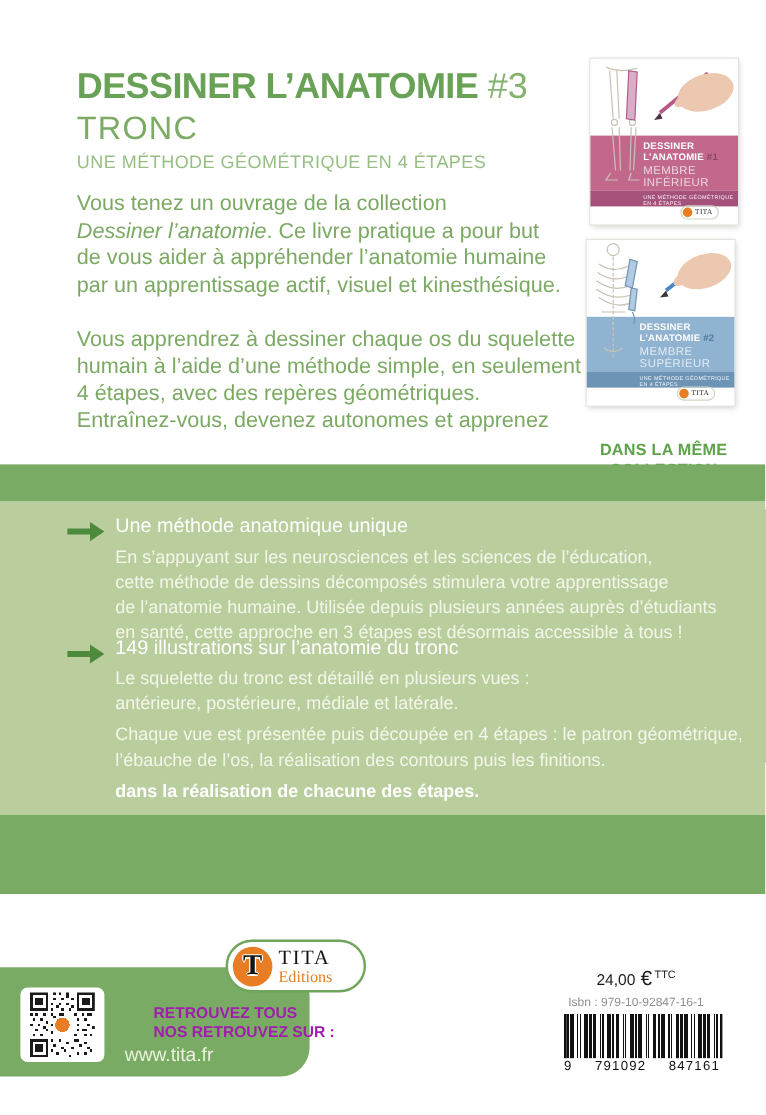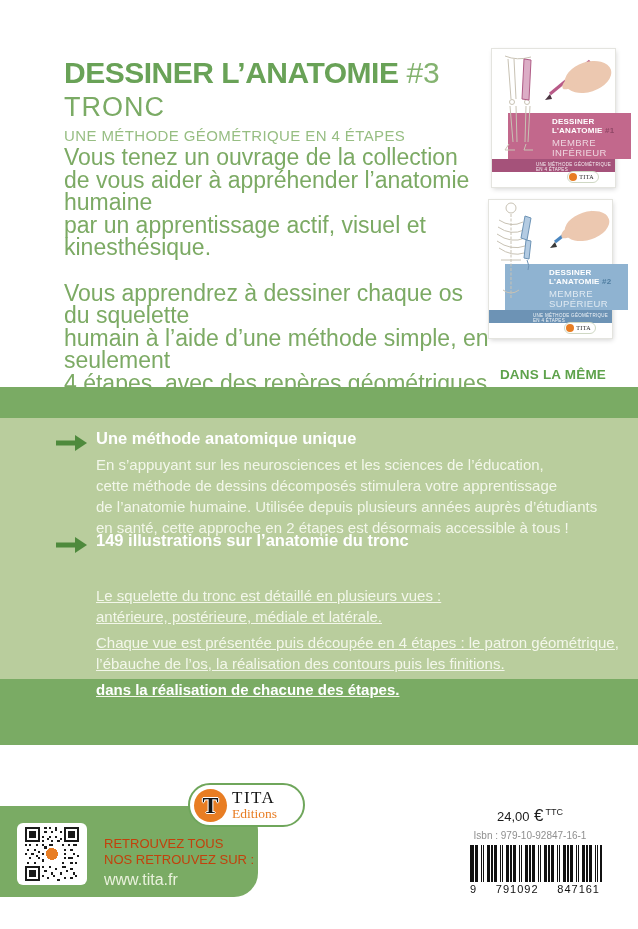--- a/index.html
+++ b/index.html
@@ -9,32 +9,32 @@
   
   .series-title{position:absolute;left:64px;top:56px;font-size:30px;font-weight:bold;
                 letter-spacing:-0.5px;color:#69a257;white-space:nowrap;}
   .series-title .vol-num{font-weight:normal;color:#84b370;margin-left:8px;letter-spacing:0;}
   .volume-title{position:absolute;left:64px;top:92px;font-size:27px;font-weight:normal;
                 color:#7bab65;letter-spacing:1px;}
   .method-tagline{position:absolute;left:64px;top:127px;font-size:15px;color:#97be83;
                 letter-spacing:0.4px;}
 
   
-  .intro{position:absolute;left:64px;top:146px;width:430px;font-size:23px;
+  .intro{position:absolute;left:64px;top:158px;width:430px;font-size:18px;
          line-height:22.5px;color:#7caa64;}
   .intro .para{margin:0 0 23px 0;}
   .intro i{font-style:italic;}
 
   
   .book-cover{position:absolute;width:123px;height:138px;background:#fff;
               box-shadow:0 0 0 1px #e4e4df, 1px 2px 5px rgba(0,0,0,0.18);}
   .book-cover.b1{left:492px;top:49px;}
   .book-cover.b2{left:489px;top:200px;}
   .cover-sketch{position:absolute;left:0;top:0;z-index:2;}
-  .cover-band{position:absolute;left:16px;top:64px;width:100%;height:46px;z-index:1;}
+  .cover-band{position:absolute;left:0;top:64px;width:100%;height:46px;z-index:1;}
   .cover-band-inner{padding:4px 0 0 44px;}
   .cover-series{font-size:8px;font-weight:bold;color:#fff;line-height:9px;letter-spacing:0.2px;}
   .cover-series .cnum{font-weight:bold;}
   .cover-title{margin-top:3px;font-size:9.5px;line-height:10px;color:rgba(255,255,255,0.72);
                letter-spacing:0.4px;}
   .cover-strip{position:absolute;left:0;top:110px;width:100%;height:13px;z-index:1;}
   .cover-strip span{display:block;padding:3px 0 0 44px;font-size:4.5px;letter-spacing:0.3px;
                color:rgba(255,255,255,0.9);}
   .cover-logo{position:absolute;right:16px;bottom:4px;z-index:2;display:flex;align-items:center;
               gap:2px;border:1px solid #cfd8c4;border-radius:6px;padding:1px 4px 1px 1px;}
@@ -42,34 +42,34 @@
   .cover-logo .txt{font-family:"Liberation Serif",serif;font-size:6px;color:#222;letter-spacing:0.4px;}
   .collection-caption{position:absolute;left:468px;top:344px;width:170px;text-align:center;
               font-size:13.5px;line-height:17px;font-weight:bold;color:#5ea24b;letter-spacing:0.2px;margin-top:22px;}
 
   
   .strip-top{position:absolute;left:0;top:387px;width:638px;height:31px;background:#7aab64;}
   .sage-band{position:absolute;left:0;top:418px;width:638px;height:261px;background:#b9cd9d;}
   .strip-bottom{position:absolute;left:0;top:679px;width:638px;height:66px;background:#7aab64;}
 
   .feature-arrow{position:absolute;left:56px;width:32px;height:18px;}
-  .feature-heading{position:absolute;left:96px;font-size:16.5px;font-weight:bold;color:#ffffff;}
+  .feature-heading{position:absolute;left:96px;font-size:16.5px;font-weight:normal;color:#ffffff;}
   .feature-body{position:absolute;left:96px;font-size:15px;line-height:21px;color:#f3f7ea;}
   .feature-body .gap{height:5px;}
   .feature-body .bold{font-weight:bold;color:#fff;}
   .fa1{top:434px;} .fh1{top:429px;} .fb1{top:454px;}
-  .fa2{top:536px;} .fh2{top:531px;} .fb2{top:585px;text-decoration:underline;}
+  .fa2{top:536px;} .fh2{top:531px;} .fb2{top:555px;}
 
   
   .qr-ribbon{position:absolute;left:0;top:806px;width:258px;height:91px;background:#7aab64;
              border-radius:0 24px 24px 0;}
   .qr-tile{position:absolute;left:17px;top:823px;width:70px;height:62px;background:#fff;
            border-radius:6px;display:flex;align-items:center;justify-content:center;}
   .ribbon-text{position:absolute;left:104px;top:836px;}
-  .ribbon-text .b{font-size:13px;font-weight:normal;color:#c2410c;line-height:16px;}
+  .ribbon-text .b{font-size:13px;font-weight:bold;color:#a21caf;line-height:16px;margin-left:24px;}
   .ribbon-text .site{margin-top:3px;font-size:16px;color:#e9f1dc;}
 
   .tita-pill{position:absolute;left:188px;top:783px;width:113px;height:40px;background:#fff;
              border:2px solid #6fa65b;border-radius:22px;display:flex;align-items:center;z-index:3;}
   .tita-circle{width:33px;height:33px;margin-left:4px;border-radius:50%;background:#e87d23;
              display:flex;align-items:center;justify-content:center;
              font-family:"Liberation Serif",serif;font-size:24px;font-weight:bold;color:#141414;
              text-shadow:-1px 0 #fff,1px 0 #fff,0 1px #fff,0 -1px #fff;}
   .tita-words{margin-left:5px;line-height:1;}
   .tita-name{font-family:"Liberation Serif",serif;font-size:17px;letter-spacing:1.5px;color:#151515;}
@@ -97,27 +97,29 @@
 
   <div class="series-title">
     <span>DESSINER L’ANATOMIE</span><span class="vol-num">#3</span>
   </div>
   <div class="volume-title">TRONC</div>
   <div class="method-tagline">UNE MÉTHODE GÉOMÉTRIQUE EN 4 ÉTAPES</div>
 
   <div class="intro">
     <div class="para">
       <div>Vous tenez un ouvrage de la collection</div>
+      <div><i>Dessiner l’anatomie</i><span>. Ce livre pratique a pour but</span></div>
       <div>de vous aider à appréhender l’anatomie humaine</div>
       <div>par un apprentissage actif, visuel et kinesthésique.</div>
     </div>
     <div class="para">
       <div>Vous apprendrez à dessiner chaque os du squelette</div>
       <div>humain à l’aide d’une méthode simple, en seulement</div>
       <div>4 étapes, avec des repères géométriques.</div>
+      <div>Entraînez-vous, devenez autonomes et apprenez</div>
     </div>
   </div>
 
   <div class="book-cover b1">
     <div class="cover-band" style="background-color: rgb(194, 104, 140);">
       <div class="cover-band-inner">
         <div class="cover-series">
           <div>DESSINER</div>
           <div><span>L’ANATOMIE </span><span class="cnum" style="color: rgb(143, 71, 102);">#1</span></div>
         </div>
@@ -208,21 +210,21 @@
   <div class="strip-bottom"></div>
 
   <svg class="feature-arrow fa1" viewBox="0 0 32 18">
     <path d="M0 6.5h19V1l12 8-12 8v-5.5H0z" fill="#4e8a3c"></path>
   </svg>
   <div class="feature-heading fh1">Une méthode anatomique unique</div>
   <div class="feature-body fb1">
     <div>En s’appuyant sur les neurosciences et les sciences de l’éducation,</div>
     <div>cette méthode de dessins décomposés stimulera votre apprentissage</div>
     <div>de l’anatomie humaine. Utilisée depuis plusieurs années auprès d’étudiants</div>
-    <div>en santé, cette approche en 2 étapes est désormais accessible à tous !</div>
+    <div>en santé, cette approche en 3 étapes est désormais accessible à tous !</div>
   </div>
 
   <svg class="feature-arrow fa2" viewBox="0 0 32 18">
     <path d="M0 6.5h19V1l12 8-12 8v-5.5H0z" fill="#4e8a3c"></path>
   </svg>
   <div class="feature-heading fh2">149 illustrations sur l’anatomie du tronc</div>
   <div class="feature-body fb2">
     <div>Le squelette du tronc est détaillé en plusieurs vues :</div>
     <div>antérieure, postérieure, médiale et latérale.</div>
     <div class="gap"></div>

